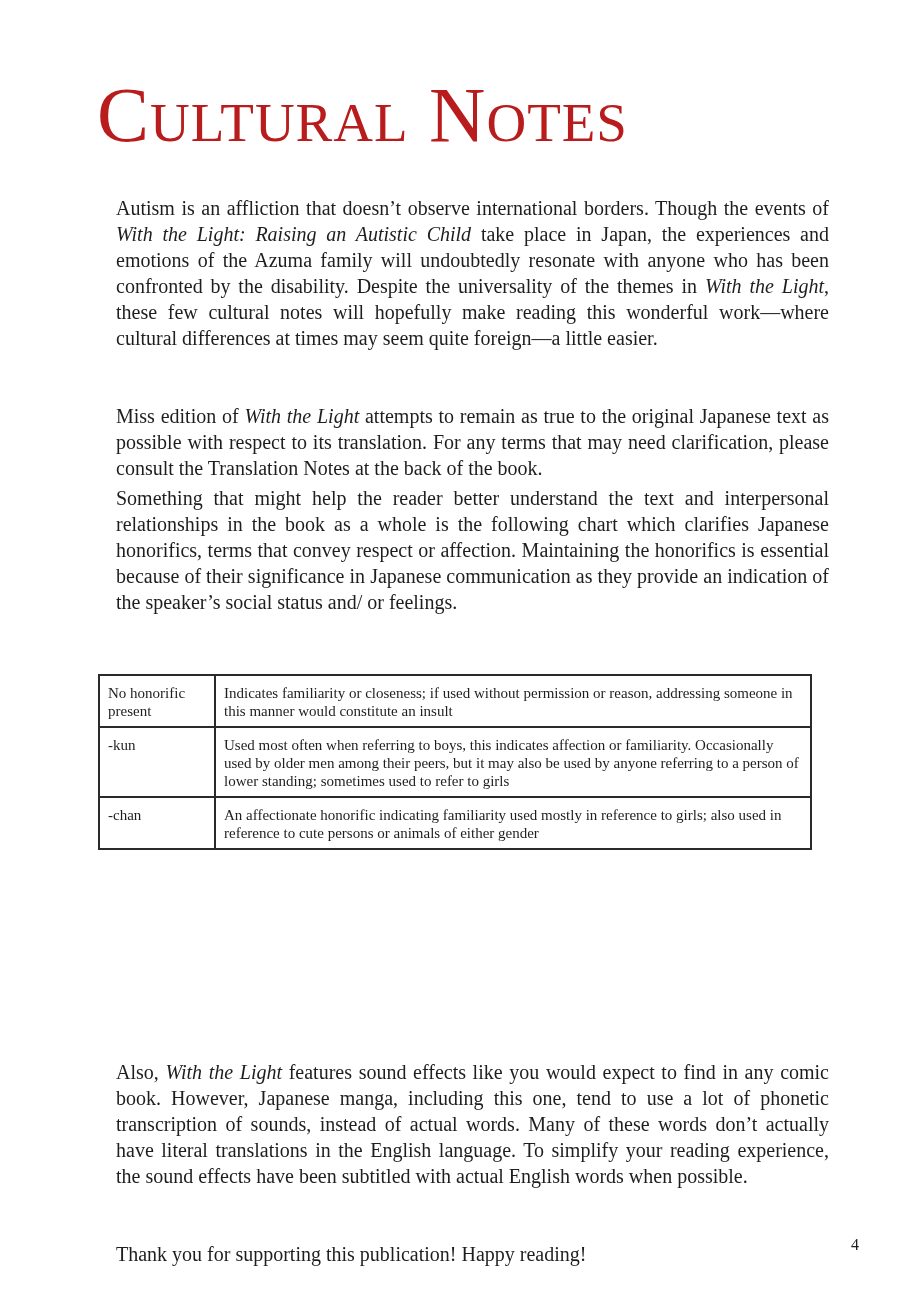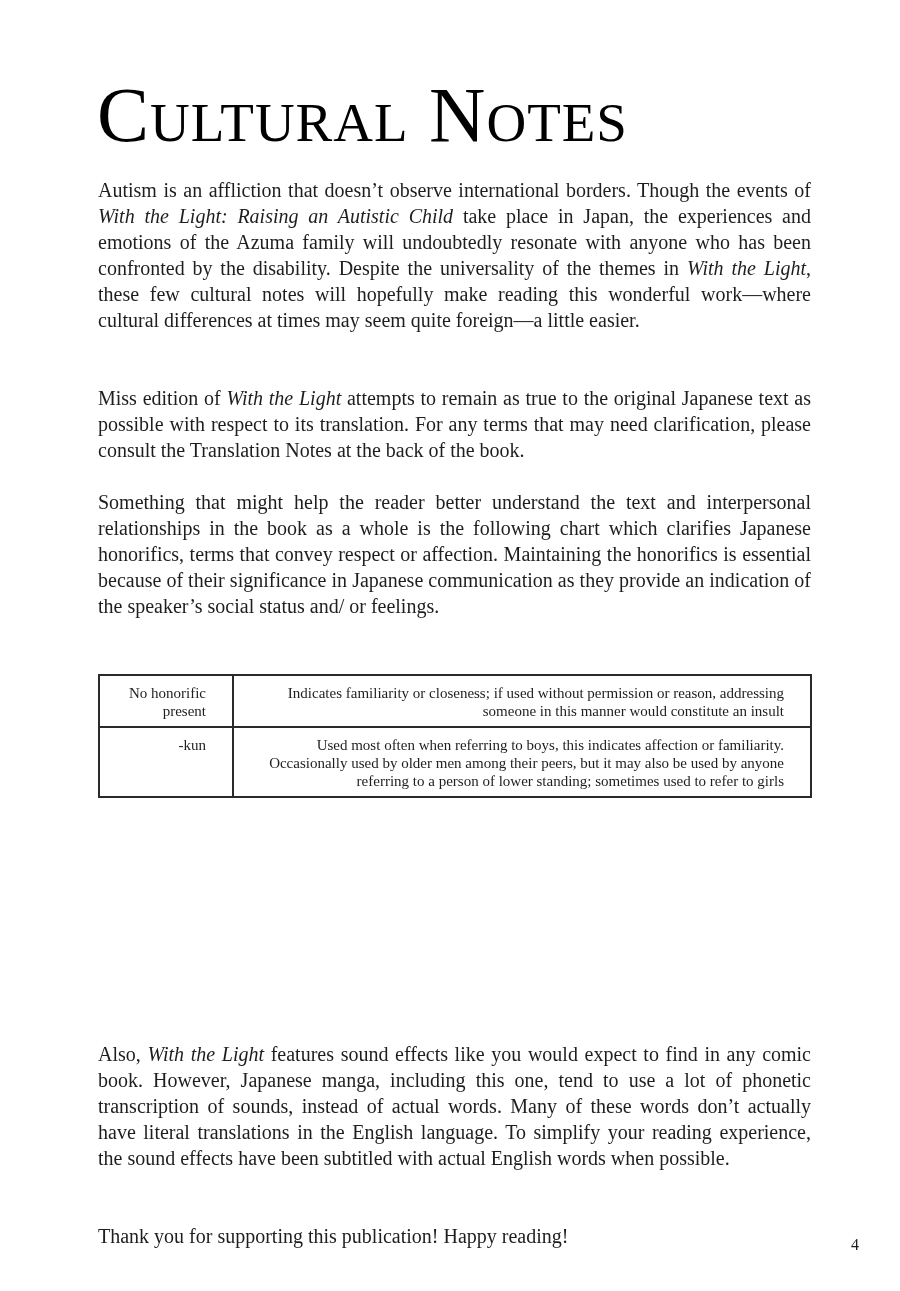--- a/index.html
+++ b/index.html
@@ -5,43 +5,43 @@
   html, body { margin: 0; padding: 0; background: #ffffff; }
   body {
     width: 900px; height: 1291px; position: relative; overflow: hidden;
     font-family: "Liberation Serif", "DejaVu Serif", serif;
     color: #1e1e1e;
   }
   .title {
     position: absolute; left: 97px; top: 70px;
     font-size: 78px; line-height: 90px; font-weight: normal;
     font-variant: small-caps; letter-spacing: 1px; margin: 0;
-    color: #000000;
+    color: #b91c1c;
   }
   .para {
     position: absolute; left: 98px; width: 713px;
-    font-size: 20px; line-height: 26px; margin: 0;
+    font-size: 20px; line-height: 26px; margin: 18px;
     text-align: justify; text-align-last: left;
   }
   .p1 { top: 177px; }
   .p2 { top: 385px; }
-  .p3 { top: 489px; }
+  .p3 { top: 467px; }
   .p4 { top: 1041px; }
   .p5 { top: 1223px; }
   .para i { font-style: italic; }
   table.hon {
     position: absolute; left: 98px; top: 674px; width: 714px;
     border-collapse: collapse;
     border: 2px solid #2a2a2a;
     font-size: 15px; line-height: 18px;
   }
   table.hon td {
     border: 2px solid #2a2a2a;
-    text-align: right; vertical-align: top;
-    padding: 8px 26px 6px 8px;
+    text-align: left; vertical-align: top;
+    padding: 8px 8px 6px 8px;
   }
   table.hon td.term { width: 98px; }
   .pagenum {
     position: absolute; left: 851px; top: 1236px;
     font-size: 16px;
   }
 </style>
 </head>
 <body>
 
@@ -54,19 +54,23 @@
 <table class="hon">
   <tbody id="hon-body">
       <tr>
         <td class="term">No honorific present</td>
         <td>Indicates familiarity or closeness; if used without permission or reason, addressing someone in this manner would constitute an insult</td>
       </tr>
       <tr>
         <td class="term">-kun</td>
         <td>Used most often when referring to boys, this indicates affection or familiarity. Occasionally used by older men among their peers, but it may also be used by anyone referring to a person of lower standing; sometimes used to refer to girls</td>
       </tr>
+      <tr>
+        <td class="term">-chan</td>
+        <td>An affectionate honorific indicating familiarity used mostly in reference to girls; also used in reference to cute persons or animals of either gender</td>
+      </tr>
     </tbody>
 </table>
 
 <p class="para p4"><span>Also, </span><i>With the Light</i><span> features sound effects like you would expect to find in any comic book. However, Japanese manga, including this one, tend to use a lot of phonetic transcription of sounds, instead of actual words. Many of these words don’t actually have literal translations in the English language. To simplify your reading experience, the sound effects have been subtitled with actual English words when possible.</span></p>
 <p class="para p5"><span>Thank you for supporting this publication! Happy reading!</span></p>
 
 <div class="pagenum">4</div>
 
 </body></html>

